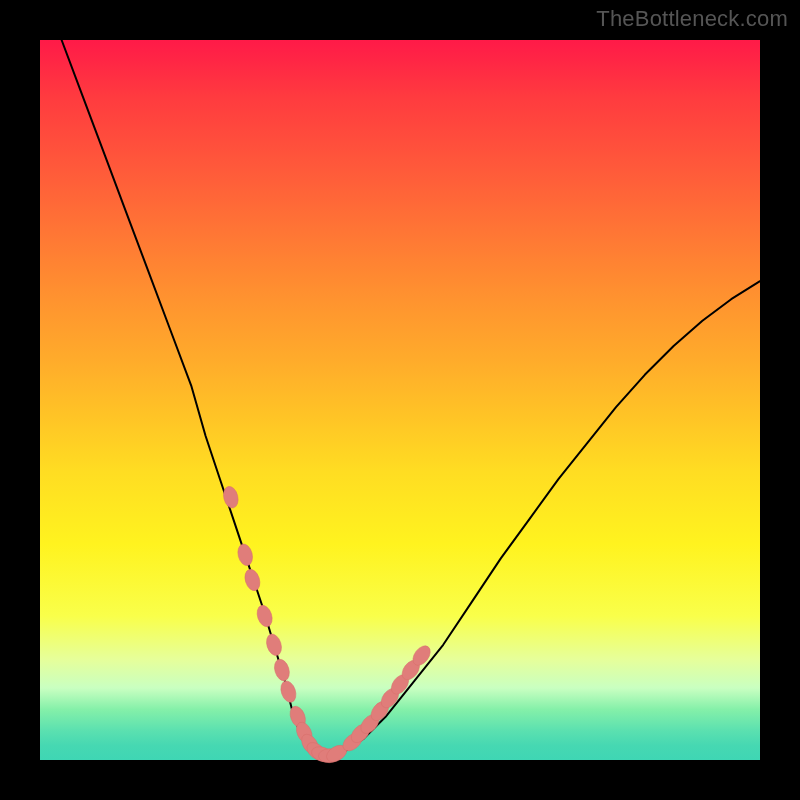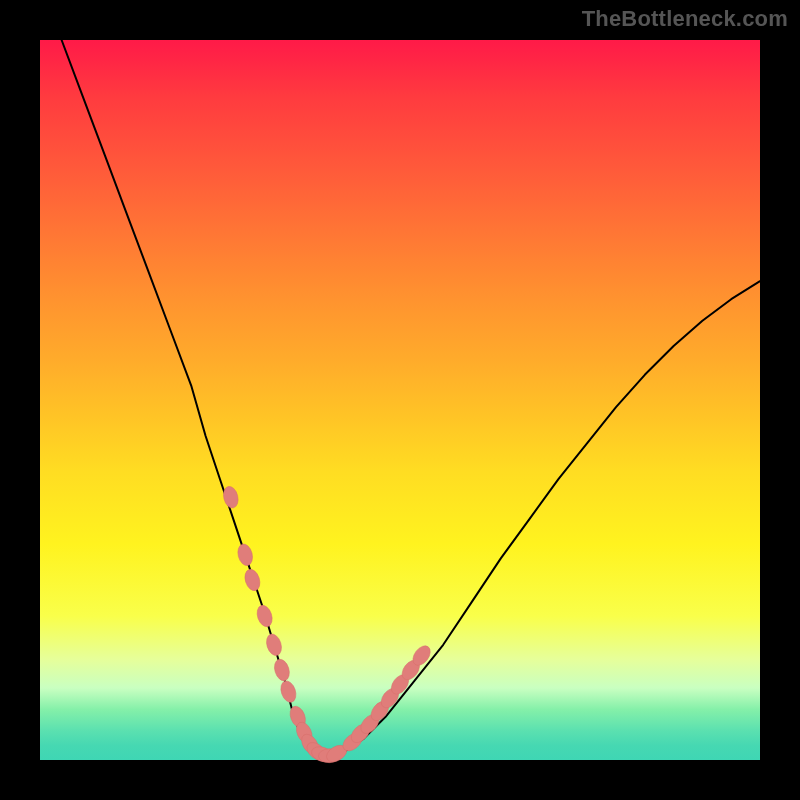--- a/index.html
+++ b/index.html
@@ -51,21 +51,21 @@
     width: 720px;
     height: 720px;
     overflow: visible;
   }
   .watermark {
     position: absolute;
     top: 6px;
     right: 12px;
     color: #555;
     font-size: 22px;
-    font-weight: 700;
+    font-weight: 400;
     letter-spacing: 0.2px;
     user-select: none;
   }
 </style>
 </head>
 <body>
 
 <div class="frame">
   <div class="plot-area">
     <svg id="plot-svg" viewBox="0 0 720 720">

